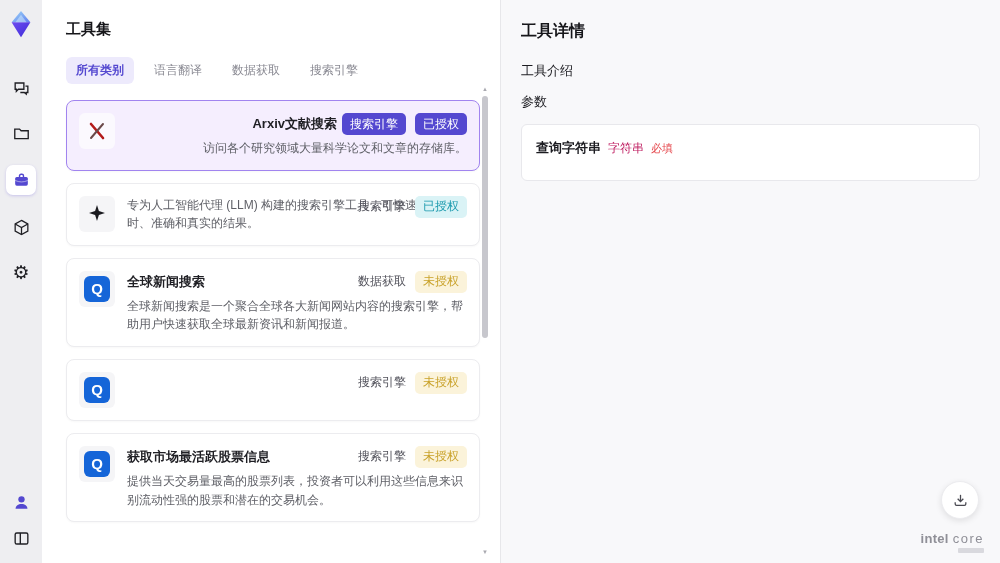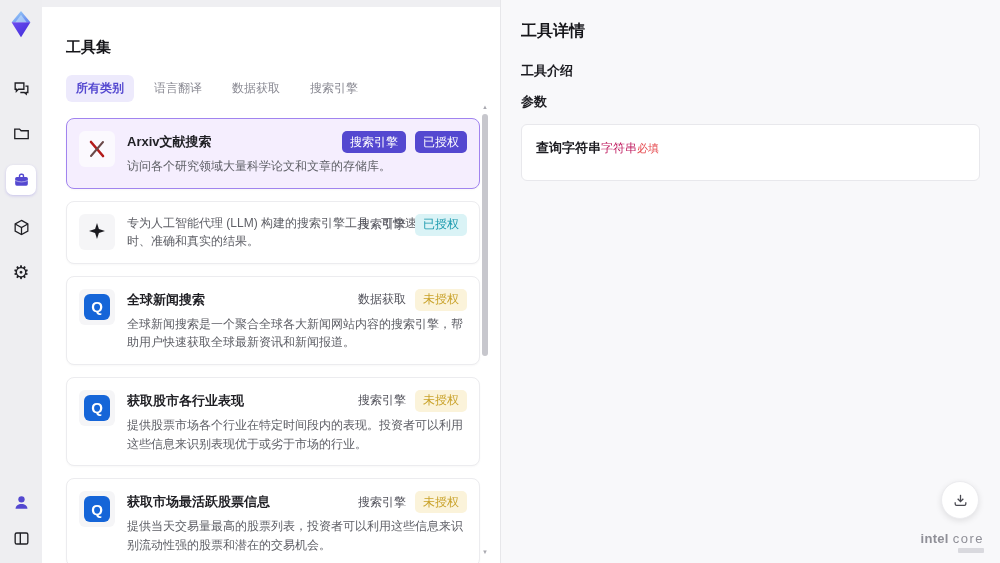--- a/index.html
+++ b/index.html
@@ -17,31 +17,31 @@
   .side-nav { display:flex; flex-direction:column; gap:19px; margin-top:36px; align-items:center; }
   .side-btn { width:26px; height:26px; display:flex; align-items:center; justify-content:center;
     border-radius:7px; cursor:pointer; }
   .side-btn svg { width:19px; height:19px; }
   .side-btn.active { width:30px; height:30px; background:#fff; box-shadow:0 1px 3px rgba(90,70,220,.25); }
   .gear-glyph { font-size:19px; color:#1f1f24; line-height:1; }
   .side-spacer { flex:1; }
   .side-bottom { display:flex; flex-direction:column; gap:10px; align-items:center; }
 
   
-  .main-panel { position:absolute; left:42px; top:18px; bottom:0; width:458px; background:#fff;
+  .main-panel { position:absolute; left:42px; top:0; bottom:0; width:458px; background:#fff;
     padding:14px 22px 0 24px; overflow:hidden; }
   .page-title { font-size:15px; font-weight:bold; color:#16161a; margin:6px 0 18px; }
   .tabs { display:flex; align-items:center; gap:10px; margin-bottom:16px; }
   .tab { font-size:12px; color:#8a8a93; padding:5px 10px; border-radius:6px; cursor:pointer; white-space:nowrap; }
   .tab.active { background:#edeafc; color:var(--accent,#5b4fd9); font-weight:bold; }
 
   .tool-list { position:relative; width:414px; }
   .tool-card { position:relative; display:flex; gap:12px; padding:12px; margin-bottom:12px;
     border:1px solid #ececef; border-radius:8px; background:#fff; box-shadow:0 1px 2px rgba(0,0,0,.03); cursor:pointer; }
-  .tool-card.selected { background:var(--selected-card-bg,#f5eefe); border:1.5px solid var(--selected-card-border,#a184ef); }
+  .tool-card.selected { background:var(--selected-card-bg,#f5eefe); border:1.5px solid var(--selected-card-border,#a184ef);text-align:right; }
   .tool-icon { flex:0 0 36px; width:36px; height:36px; border-radius:6px; background:#f5f5f7;
     display:flex; align-items:center; justify-content:center; overflow:hidden; }
   .tool-card.selected .tool-icon { background:#fbf9fe; }
   .tool-icon svg { width:24px; height:24px; }
   .blue-sq { width:26px; height:26px; border-radius:6px; background:var(--tool-icon-blue,#1565d8);
     color:#fff; font-weight:bold; font-size:15px; display:flex; align-items:center; justify-content:center; }
   .tool-body { flex:1; min-width:0; }
   .tool-name { font-size:13px; font-weight:bold; color:#1f1f24; margin:2px 130px 6px 0; white-space:nowrap; }
   .tool-desc { font-size:12px; color:#5f6067; line-height:1.55; }
   .tool-badges { position:absolute; top:12px; right:12px; display:flex; align-items:center; gap:9px; }
@@ -55,24 +55,24 @@
   .list-scrollbar { position:absolute; right:11px; top:86px; bottom:8px; width:8px; }
   .sb-arrow { position:absolute; left:0; width:8px; font-size:6px; color:#a9a9b0; text-align:center; line-height:6px; }
   .sb-arrow.up { top:0; }
   .sb-arrow.down { bottom:0; }
   .sb-thumb { position:absolute; left:1px; top:10px; width:6px; height:242px; border-radius:3px; background:#c7c7cd; }
 
   
   .detail-panel { position:absolute; left:500px; top:0; bottom:0; width:500px; background:#f8f8fa;
     border-left:1px solid #e7e7ea; padding:18px 20px; }
   .detail-title { font-size:16px; font-weight:bold; color:#16161a; margin:3px 0 20px; }
-  .section-heading { font-size:13px; font-weight:bold; color:#1c1c21; margin:0 0 13px; }
+  .section-heading { font-size:13px; font-weight:normal; color:#1c1c21; margin:0 0 13px; }
   .detail-card { background:#fff; border:1px solid #e8e8ec; border-radius:6px; padding:13px 14px;
     font-size:12px; color:#3a3a41; line-height:1.6; margin-bottom:22px; }
-  .param-row { display:flex; align-items:baseline; margin-bottom:8px;text-align:right; }
+  .param-row { display:flex; align-items:baseline; gap:7px; margin-bottom:8px;text-align:right; }
   .param-name { font-size:13px; font-weight:bold; color:#1c1c21; }
   .param-type { font-size:12px; color:#be185d; }
   .param-required { font-size:11px; color:var(--required-text,#e5484d); }
   .param-desc { font-size:12px; color:#3a3a41; }
 
   
   .download-btn { position:absolute; right:21px; bottom:44px; width:38px; height:38px; border-radius:50%;
     background:#fff; border:1px solid #ececef; box-shadow:0 2px 6px rgba(0,0,0,.10);
     display:flex; align-items:center; justify-content:center; cursor:pointer; }
   .download-btn svg { width:17px; height:17px; }
@@ -202,24 +202,20 @@
           </div>
           <div class="tool-badges">
             <span class="cat-text">数据获取</span>
             <span class="pill yellow">未授权</span>
           </div>
         </article>
         <article class="tool-card">
           <div class="tool-icon">
             <div class="blue-sq">Q</div>
           </div>
-          <div class="tool-body">
-            <h3 class="tool-name">获取股市各行业表现</h3>
-            <p class="tool-desc">提供股票市场各个行业在特定时间段内的表现。投资者可以利用这些信息来识别表现优于或劣于市场的行业。</p>
-          </div>
           <div class="tool-badges">
             <span class="cat-text">搜索引擎</span>
             <span class="pill yellow">未授权</span>
           </div>
         </article>
         <article class="tool-card">
           <div class="tool-icon">
             <div class="blue-sq">Q</div>
           </div>
           <div class="tool-body">

